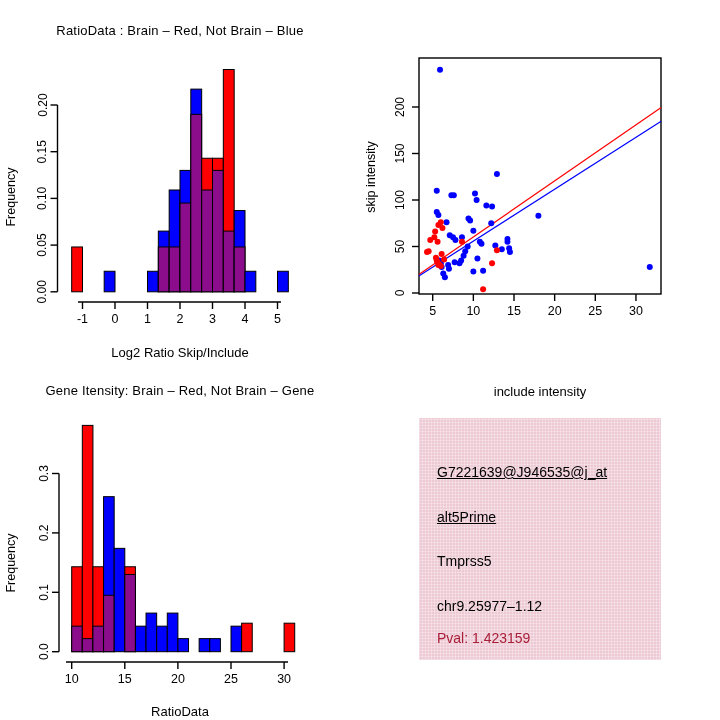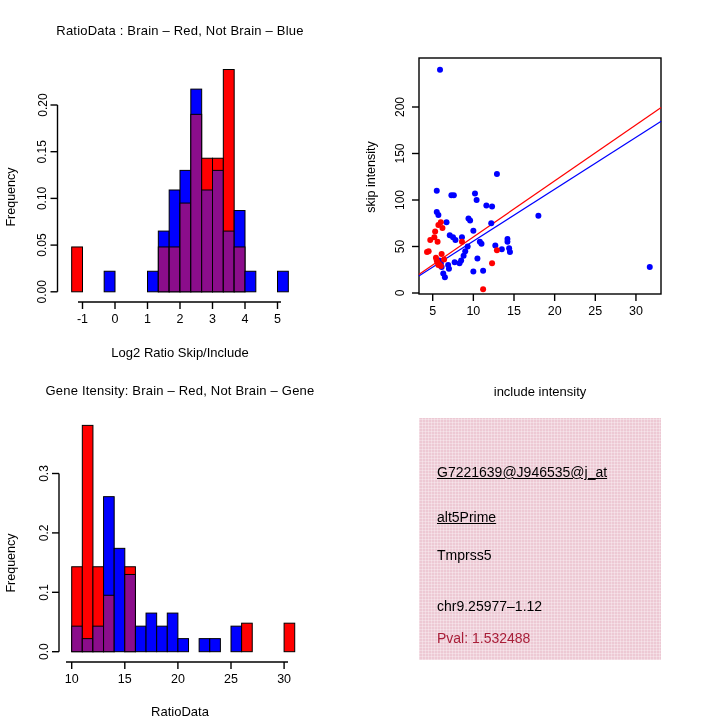--- a/index.html
+++ b/index.html
@@ -225,19 +225,19 @@
       </svg>
     <div class="chart-title">Gene Itensity: Brain – Red, Not Brain – Gene</div>
     <div class="xlabel" style="top:344px;">RatioData</div>
     <div class="ylabel" style="left:-88px;top:195px;">Frequency</div>
   </div>
 
   <div class="panel" id="p-br">
     <div class="info-box" id="info-box" style="background-color: rgb(237, 201, 212);">
       <div class="info-line" style="top:46px;text-decoration:underline;">G7221639@J946535@j_at</div>
       <div class="info-line" style="top:91px;text-decoration:underline;">alt5Prime</div>
-      <div class="info-line" style="top:129px;">Tmprss5</div>
+      <div class="info-line" style="top:135px;">Tmprss5</div>
       <div class="info-line" style="top:180px;">chr9.25977–1.12</div>
-      <div class="info-line" id="pval-line" style="top: 212px; color: rgb(168, 30, 56);">Pval: 1.532488</div>
+      <div class="info-line" id="pval-line" style="top: 212px; color: rgb(168, 30, 56);">Pval: 1.423159</div>
     </div>
   </div>
 
 </div>
 
 </body></html>

